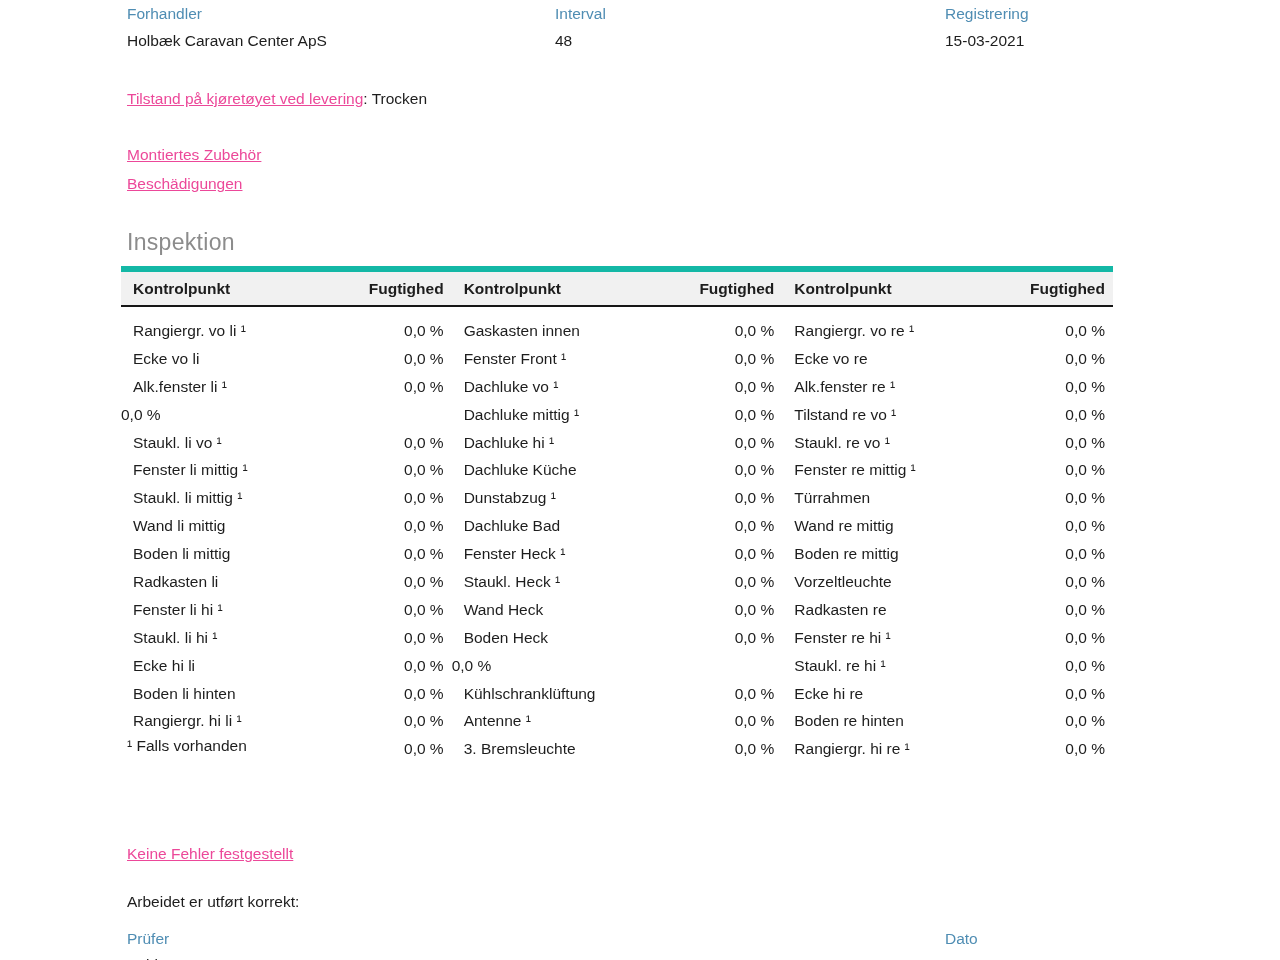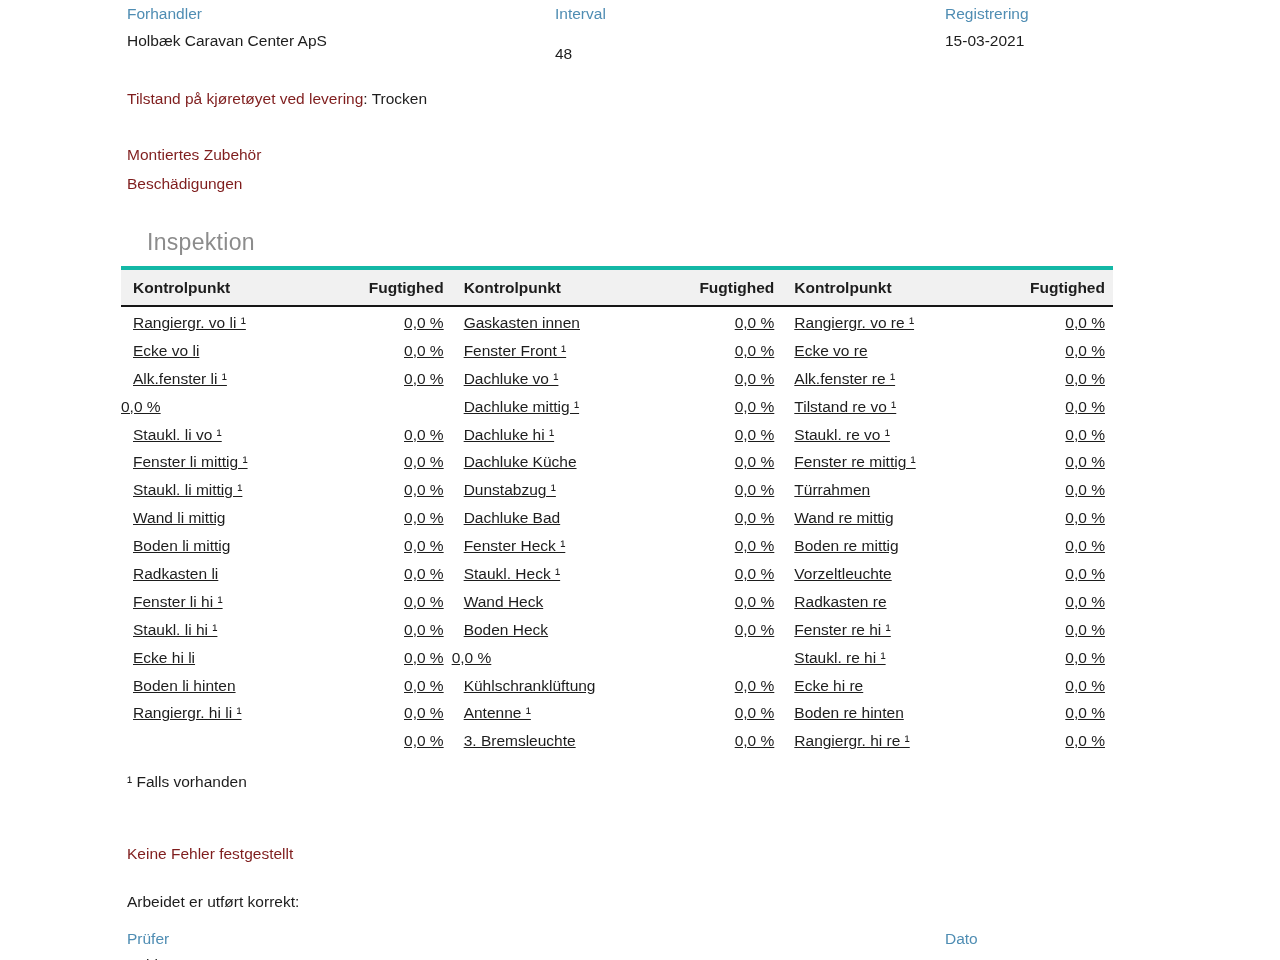--- a/index.html
+++ b/index.html
@@ -6,37 +6,37 @@
   html, body {
     width: 1280px; height: 960px;
     background: #ffffff;
     overflow: hidden;
     font-family: "Liberation Sans", "DejaVu Sans", sans-serif;
     color: #1d1d1d;
   }
   .page { position: relative; width: 1036px; height: 960px; background:#fff; }
 
   .abs { position: absolute; }
-  .blue { color: #7f1d1d; }
+  .blue { color: #ec4899; text-decoration: underline; }
   .fs { font-size: 15.5px; line-height: 19px; }
 
   
   .meta-label { font-size: 15.5px; color: #4f8db3; }
   .meta-value { font-size: 15.5px; color: #1d1d1d; }
 
   
   .section-title { font-size: 23px; color: #8c8c8c; letter-spacing: 0.3px; }
 
   
   .table { position: absolute; left: 121px; top: 266px; width: 992px; }
   .thead {
     display: flex;
     height: 41px;
     background: #f1f1f1;
-    border-top: 4px solid #14b8a6;
+    border-top: 6px solid #14b8a6;
     border-bottom: 2px solid #161616;
     align-items: center;
     font-weight: bold;
     font-size: 15.5px;
   }
   .trow {
     display: flex;
     height: 27.9px;
     align-items: center;
     font-size: 15.5px;
@@ -51,53 +51,53 @@
 <body>
 
 <div class="page">
 
   <div class="abs" style="left:127px; top:5px;">
     <div class="meta-label">Forhandler</div>
     <div class="meta-value" style="margin-top:9px;">Holbæk Caravan Center ApS</div>
   </div>
   <div class="abs" style="left:555px; top:5px;">
     <div class="meta-label">Interval</div>
-    <div class="meta-value" style="margin-top:22px;">48</div>
+    <div class="meta-value" style="margin-top:9px;">48</div>
   </div>
   <div class="abs" style="left:945px; top:5px;">
     <div class="meta-label">Registrering</div>
     <div class="meta-value" style="margin-top:9px;">15-03-2021</div>
   </div>
 
   <div class="abs fs" style="left:127px; top:89px;">
     <span class="blue">Tilstand på kjøretøyet ved levering</span><span>:</span>
     <span>Trocken</span>
   </div>
 
   <div class="abs fs blue" style="left:127px; top:145px;">Montiertes Zubehör</div>
   <div class="abs fs blue" style="left:127px; top:174px;">Beschädigungen</div>
 
-  <div class="abs section-title" style="left:127px; top:229px;margin-left:20px;">Inspektion</div>
+  <div class="abs section-title" style="left:127px; top:229px;">Inspektion</div>
 
   <div class="table">
     <div class="thead">
       <div class="tgroup">
         <div class="tlabel">Kontrolpunkt</div>
         <div class="tvalue">Fugtighed</div>
       </div>
       <div class="tgroup">
         <div class="tlabel">Kontrolpunkt</div>
         <div class="tvalue">Fugtighed</div>
       </div>
       <div class="tgroup">
         <div class="tlabel">Kontrolpunkt</div>
         <div class="tvalue">Fugtighed</div>
       </div>
     </div>
-    <div style="padding-top:2px;text-decoration:underline;">
+    <div style="padding-top:10px;">
         <div class="trow">
           <div class="tgroup">
             <div class="tlabel">Rangiergr. vo li ¹</div>
             <div class="tvalue">0,0 %</div>
           </div>
           <div class="tgroup">
             <div class="tlabel">Gaskasten innen</div>
             <div class="tvalue">0,0 %</div>
           </div>
           <div class="tgroup">
@@ -309,21 +309,21 @@
             <div class="tvalue">0,0 %</div>
           </div>
           <div class="tgroup">
             <div class="tlabel">Rangiergr. hi re ¹</div>
             <div class="tvalue">0,0 %</div>
           </div>
         </div>
       </div>
   </div>
 
-  <div class="abs fs" style="left:127px; top:772px;">¹ Falls vorhanden</div>
+  <div class="abs fs" style="left:127px; top:736px;">¹ Falls vorhanden</div>
 
   <div class="abs fs blue" style="left:127px; top:844px;">Keine Fehler festgestellt</div>
 
   <div class="abs fs" style="left:127px; top:892px;">Arbeidet er utført korrekt:</div>
 
   <div class="abs meta-label" style="left:127px; top:930px;">Prüfer</div>
   <div class="abs meta-label" style="left:945px; top:930px;">Dato</div>
 
   <div class="abs clipped-line" style="left:127px; top:956px;">Bobby</div>
   <div class="abs clipped-line" style="left:945px; top:956px;">15-03-2021</div>

